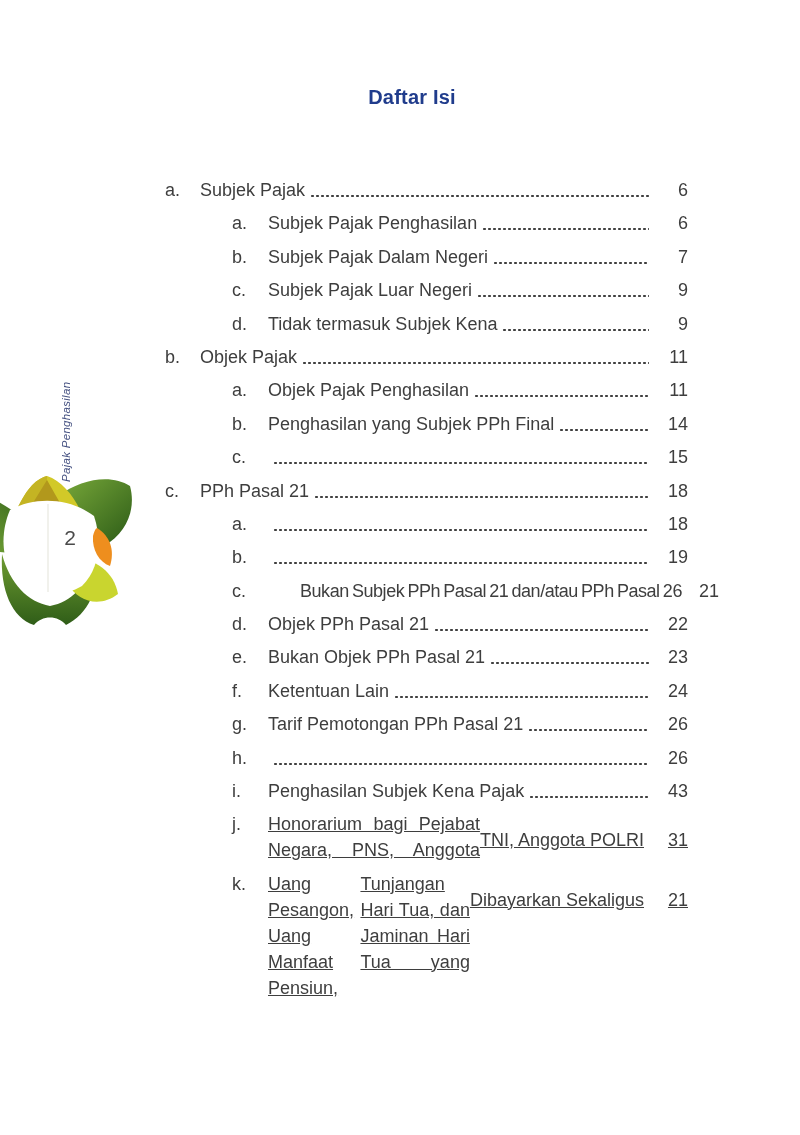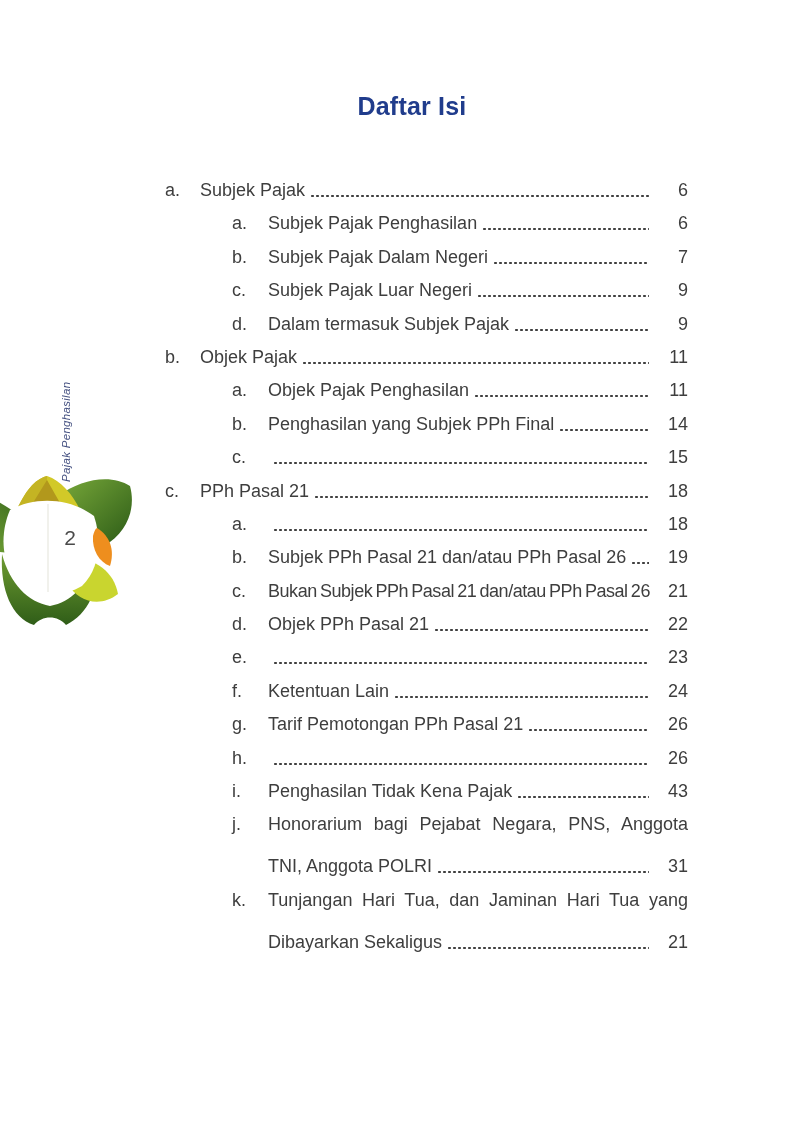--- a/index.html
+++ b/index.html
@@ -8,42 +8,42 @@
     --sidebar-text:#445080;
   }
   html,body{margin:0;padding:0;background:#888;}
   .sheet{
     position:relative;width:800px;height:1135px;background:#ffffff;
     overflow:hidden;margin:0 auto;
     font-family:"Liberation Sans","DejaVu Sans",sans-serif;
     color:var(--body-text);
   }
   .doc-title{
-    position:absolute;top:92px;left:24px;width:776px;
-    text-align:center;font-size:25px;font-weight:bold;
+    position:absolute;top:86px;left:24px;width:776px;
+    text-align:center;font-size:20px;font-weight:bold;
     color:var(--title-blue);letter-spacing:0.2px;
   }
   .toc{position:absolute;left:165px;top:177px;width:523px;}
   .toc-row{display:flex;align-items:flex-start;line-height:26px;margin-bottom:7.4px;font-size:18px;}
   .toc-row.sub{padding-left:67px;}
   .marker{flex:0 0 35px;}
   .sub .marker{flex:0 0 36px;}
   .lbl{white-space:nowrap;}
   .leader{
     flex:1 1 auto;min-width:0;height:26px;margin:0 6px 0 5px;
     background-image:radial-gradient(circle,var(--body-text) 1.05px,transparent 1.45px);
     background-size:5px 6px;background-repeat:repeat-x;
     background-position:0 calc(100% - 4px);
   }
   .pg{flex:0 0 33px;text-align:right;}
-  .wrap{flex:1 1 auto;min-width:0;display:flex;flex-direction:column;}
+  .wrap{flex:1 1 auto;min-width:0;display:flex;flex-direction:row;text-decoration:underline;}
   .wline{display:block;text-align:justify;text-align-last:justify;}
   .wlast{display:flex;margin-top:16px;}
   .noleader .leader{background:none;margin:0 2px;}
-  .tight .lbl{letter-spacing:-0.45px;word-spacing:-1.4px;}
+  .tight .lbl{letter-spacing:-0.45px;word-spacing:-1.4px;margin-left:32px;}
   .side-label{
     position:absolute;left:60px;top:376px;height:106px;
     writing-mode:vertical-rl;transform:rotate(180deg);
     font-style:italic;font-size:11.5px;letter-spacing:0.3px;
     color:var(--sidebar-text);white-space:nowrap;
   }
   .logo{position:absolute;left:-30px;top:474px;width:170px;height:154px;}
 </style>
 </head>
 <body>
@@ -73,21 +73,21 @@
       <span class="pg">7</span>
     </div>
     <div class="toc-row sub">
       <span class="marker">c.</span>
       <span class="lbl">Subjek Pajak Luar Negeri</span>
       <span class="leader"></span>
       <span class="pg">9</span>
     </div>
     <div class="toc-row sub">
       <span class="marker">d.</span>
-      <span class="lbl">Dalam termasuk Subjek Pajak</span>
+      <span class="lbl">Tidak termasuk Subjek Kena</span>
       <span class="leader"></span>
       <span class="pg">9</span>
     </div>
 
     <div class="toc-row top">
       <span class="marker">b.</span>
       <span class="lbl">Objek Pajak</span>
       <span class="leader"></span>
       <span class="pg">11</span>
     </div>
@@ -115,38 +115,38 @@
       <span class="leader"></span>
       <span class="pg">18</span>
     </div>
     <div class="toc-row sub">
       <span class="marker">a.</span>
       <span class="leader"></span>
       <span class="pg">18</span>
     </div>
     <div class="toc-row sub">
       <span class="marker">b.</span>
-      <span class="lbl">Subjek PPh Pasal 21 dan/atau PPh Pasal 26</span>
       <span class="leader"></span>
       <span class="pg">19</span>
     </div>
     <div class="toc-row sub noleader tight">
       <span class="marker">c.</span>
       <span class="lbl">Bukan Subjek PPh Pasal 21 dan/atau PPh Pasal 26</span>
       <span class="leader"></span>
       <span class="pg">21</span>
     </div>
     <div class="toc-row sub">
       <span class="marker">d.</span>
       <span class="lbl">Objek PPh Pasal 21</span>
       <span class="leader"></span>
       <span class="pg">22</span>
     </div>
     <div class="toc-row sub">
       <span class="marker">e.</span>
+      <span class="lbl">Bukan Objek PPh Pasal 21</span>
       <span class="leader"></span>
       <span class="pg">23</span>
     </div>
     <div class="toc-row sub">
       <span class="marker">f.</span>
       <span class="lbl">Ketentuan Lain</span>
       <span class="leader"></span>
       <span class="pg">24</span>
     </div>
     <div class="toc-row sub">
@@ -155,40 +155,41 @@
       <span class="leader"></span>
       <span class="pg">26</span>
     </div>
     <div class="toc-row sub">
       <span class="marker">h.</span>
       <span class="leader"></span>
       <span class="pg">26</span>
     </div>
     <div class="toc-row sub">
       <span class="marker">i.</span>
-      <span class="lbl">Penghasilan Tidak Kena Pajak</span>
+      <span class="lbl">Penghasilan Subjek Kena Pajak</span>
       <span class="leader"></span>
       <span class="pg">43</span>
     </div>
 
     <div class="toc-row sub">
       <span class="marker">j.</span>
       <span class="wrap">
         <span class="wline">Honorarium bagi Pejabat Negara, PNS, Anggota</span>
         <span class="wlast">
           <span class="lbl">TNI, Anggota POLRI</span>
           <span class="leader"></span>
           <span class="pg">31</span>
         </span>
       </span>
     </div>
 
     <div class="toc-row sub">
       <span class="marker">k.</span>
       <span class="wrap">
+        <span class="wline">Uang Pesangon, Uang Manfaat Pensiun,</span>
         <span class="wline">Tunjangan Hari Tua, dan Jaminan Hari Tua yang</span>
         <span class="wlast">
           <span class="lbl">Dibayarkan Sekaligus</span>
           <span class="leader"></span>
           <span class="pg">21</span>
         </span>
       </span>
     </div>
 
   </div>

